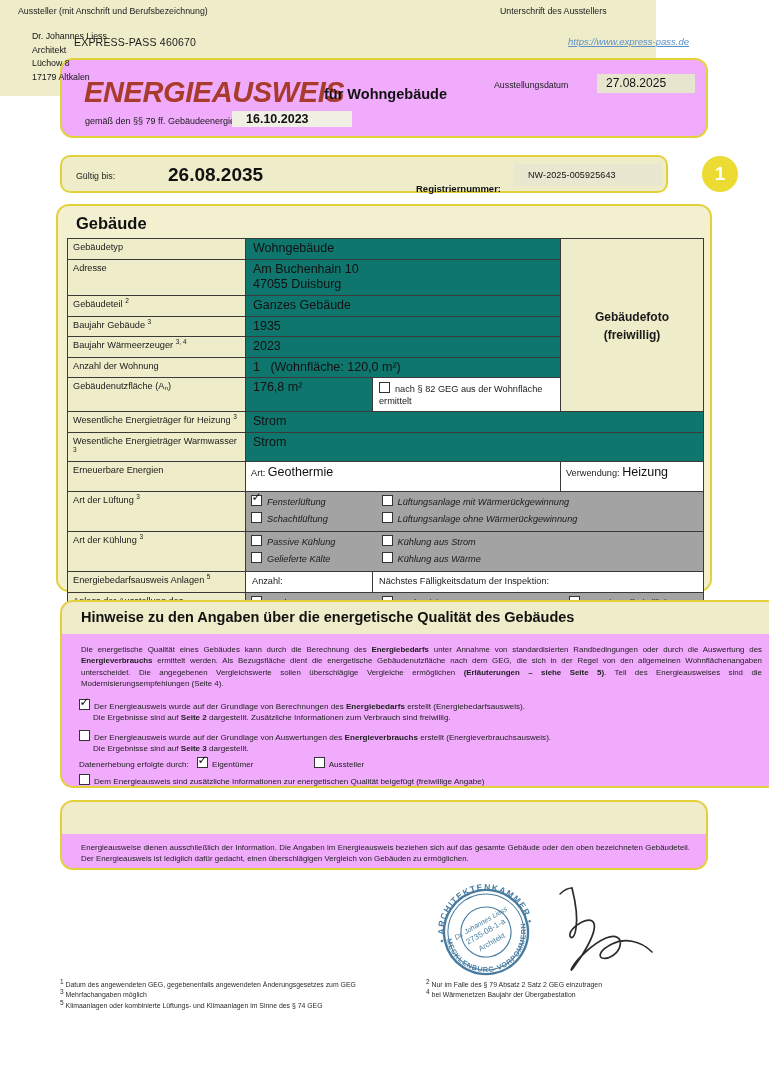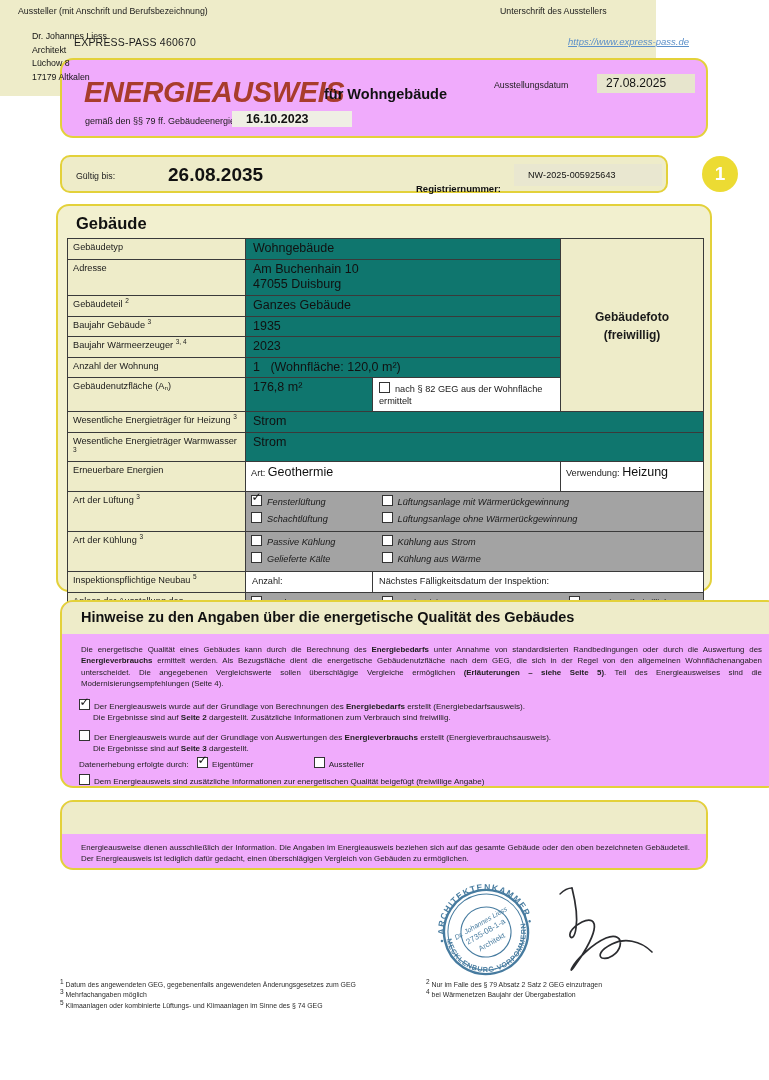--- a/index.html
+++ b/index.html
@@ -248,21 +248,21 @@
               <span class="cb"></span><span>Kühlung aus Strom</span>
             </span>
             <span class="cbrow">
               <span class="cb"></span><span>Kühlung aus Wärme</span>
             </span>
           </div>
         </td>
       </tr>
 
       <tr>
-        <td class="lab"><span>Inspektionspflichtige Neubau</span> <sup>5</sup></td>
+        <td class="lab"><span>Energiebedarfsausweis Anlagen</span> <sup>5</sup></td>
         <td class="sub">
           <span>Anzahl:</span>
           <span></span>
         </td>
         <td class="sub" colspan="2">
           <span>Nächstes Fälligkeitsdatum der Inspektion:</span>
           <span></span>
         </td>
       </tr>
 

